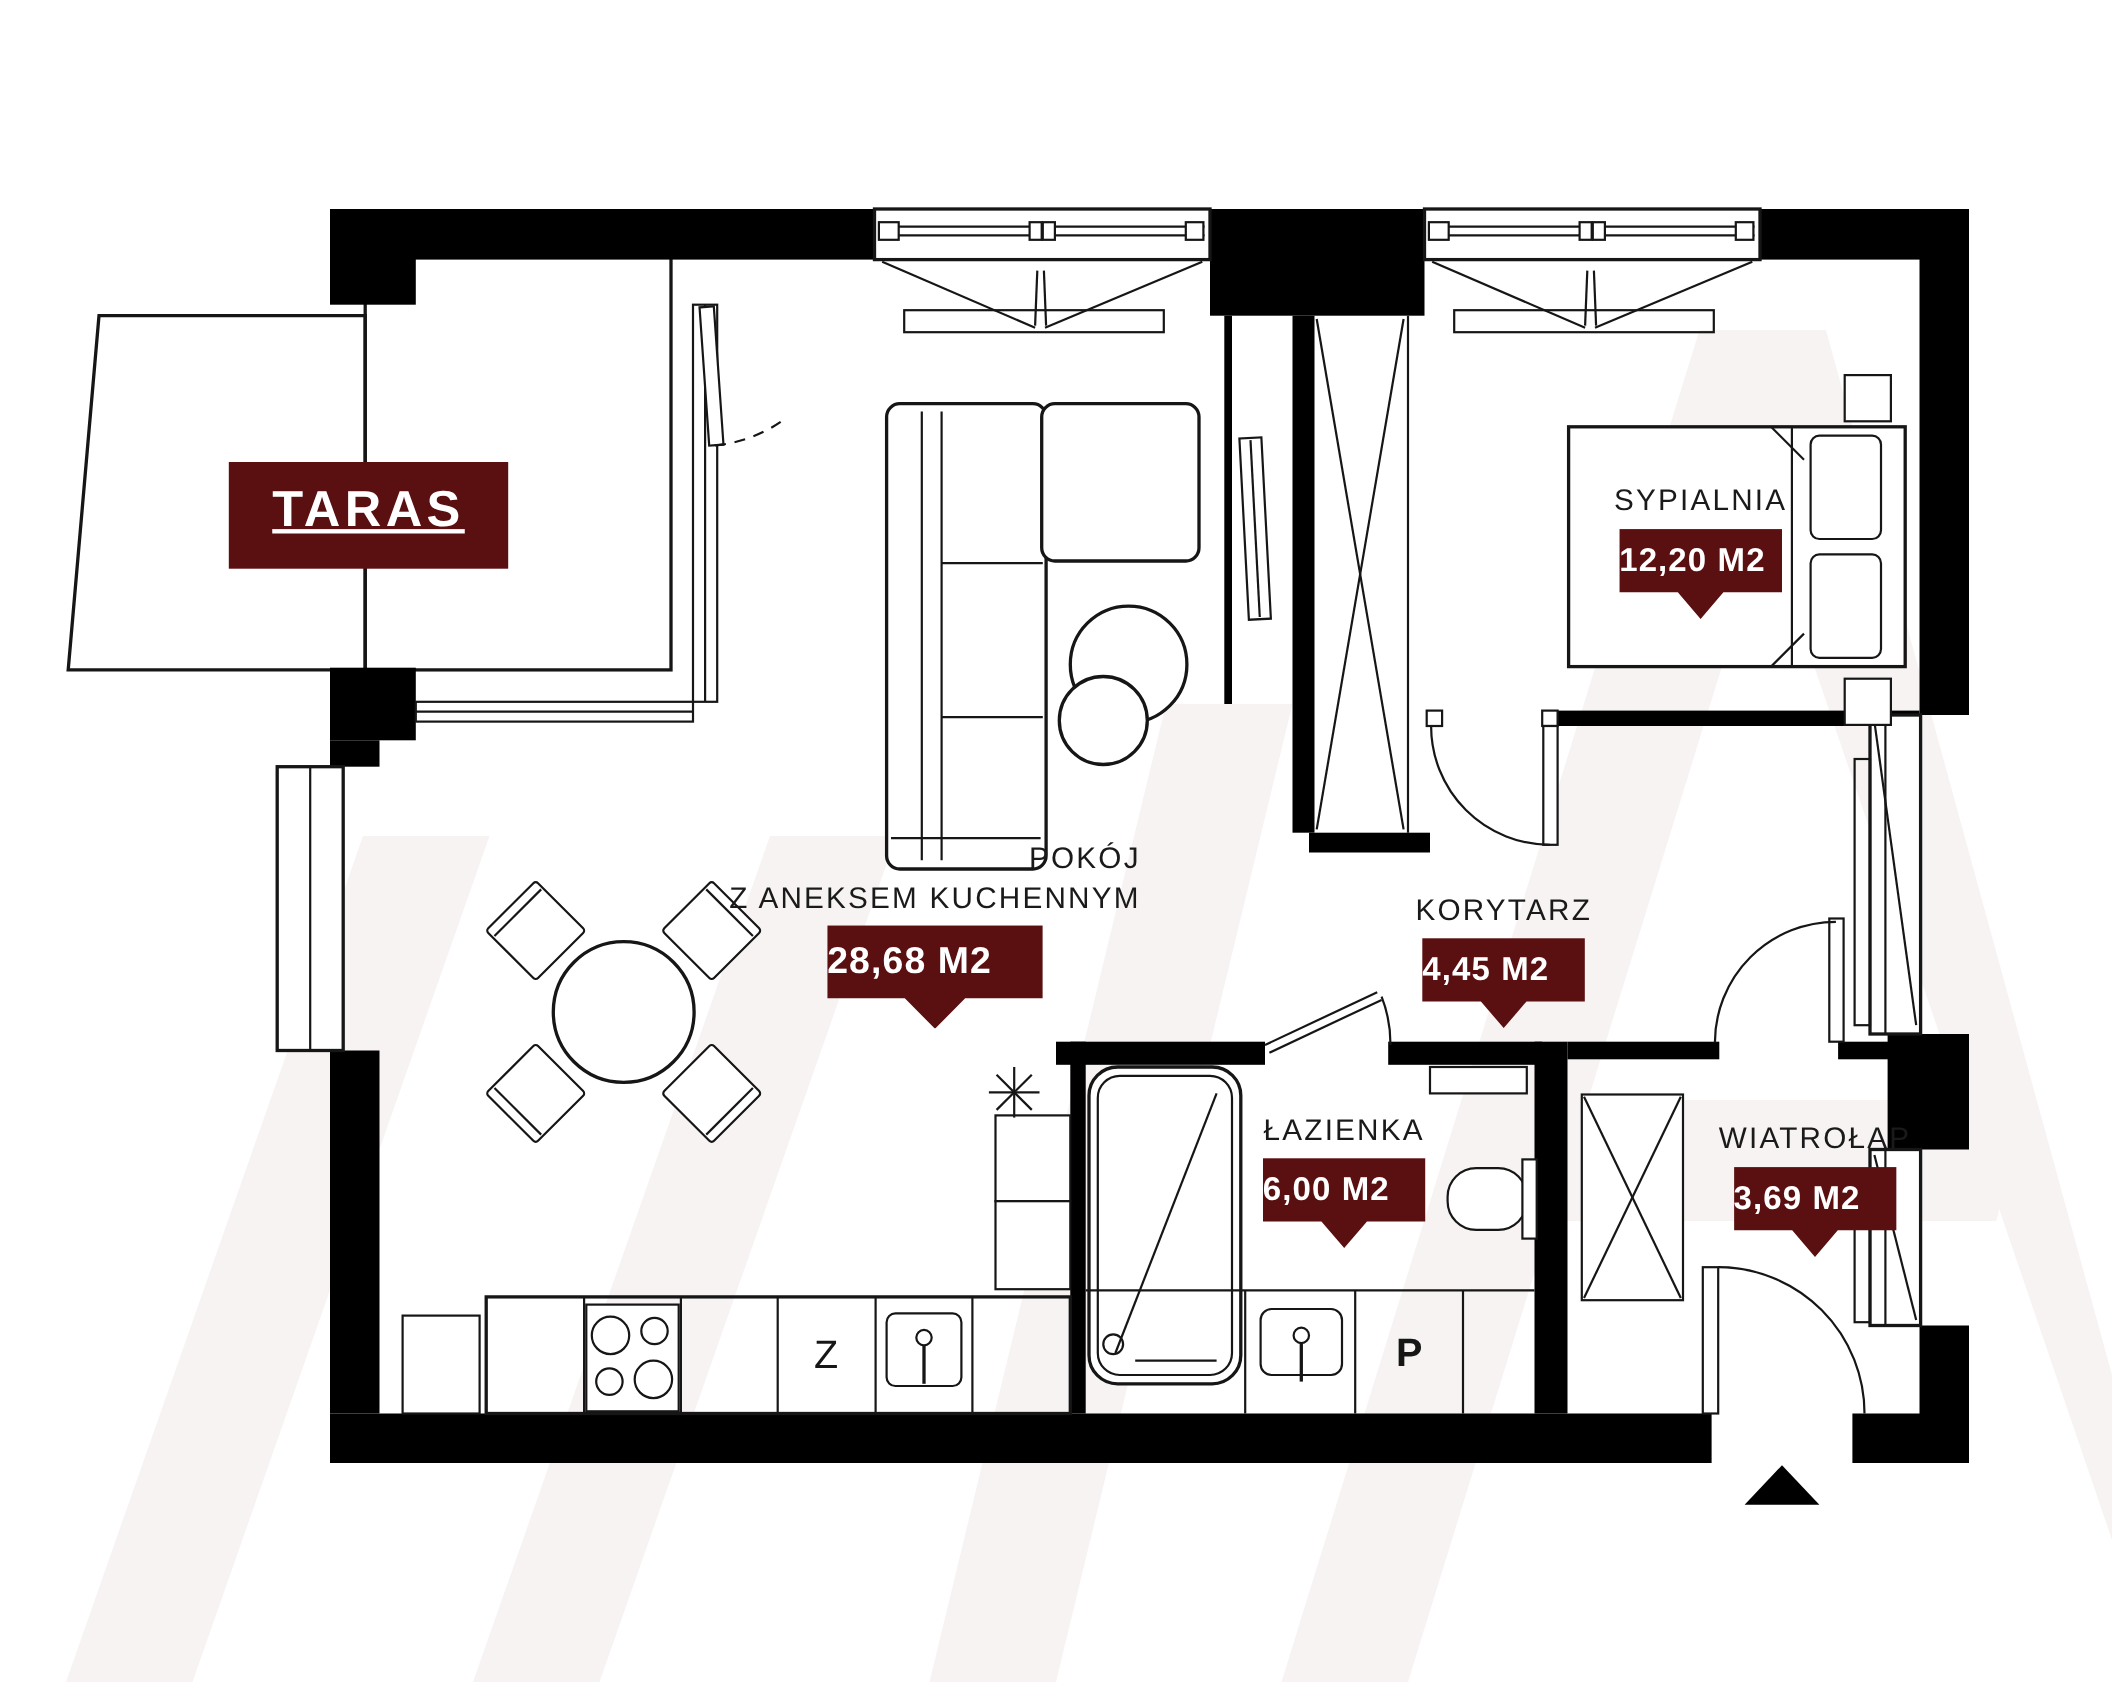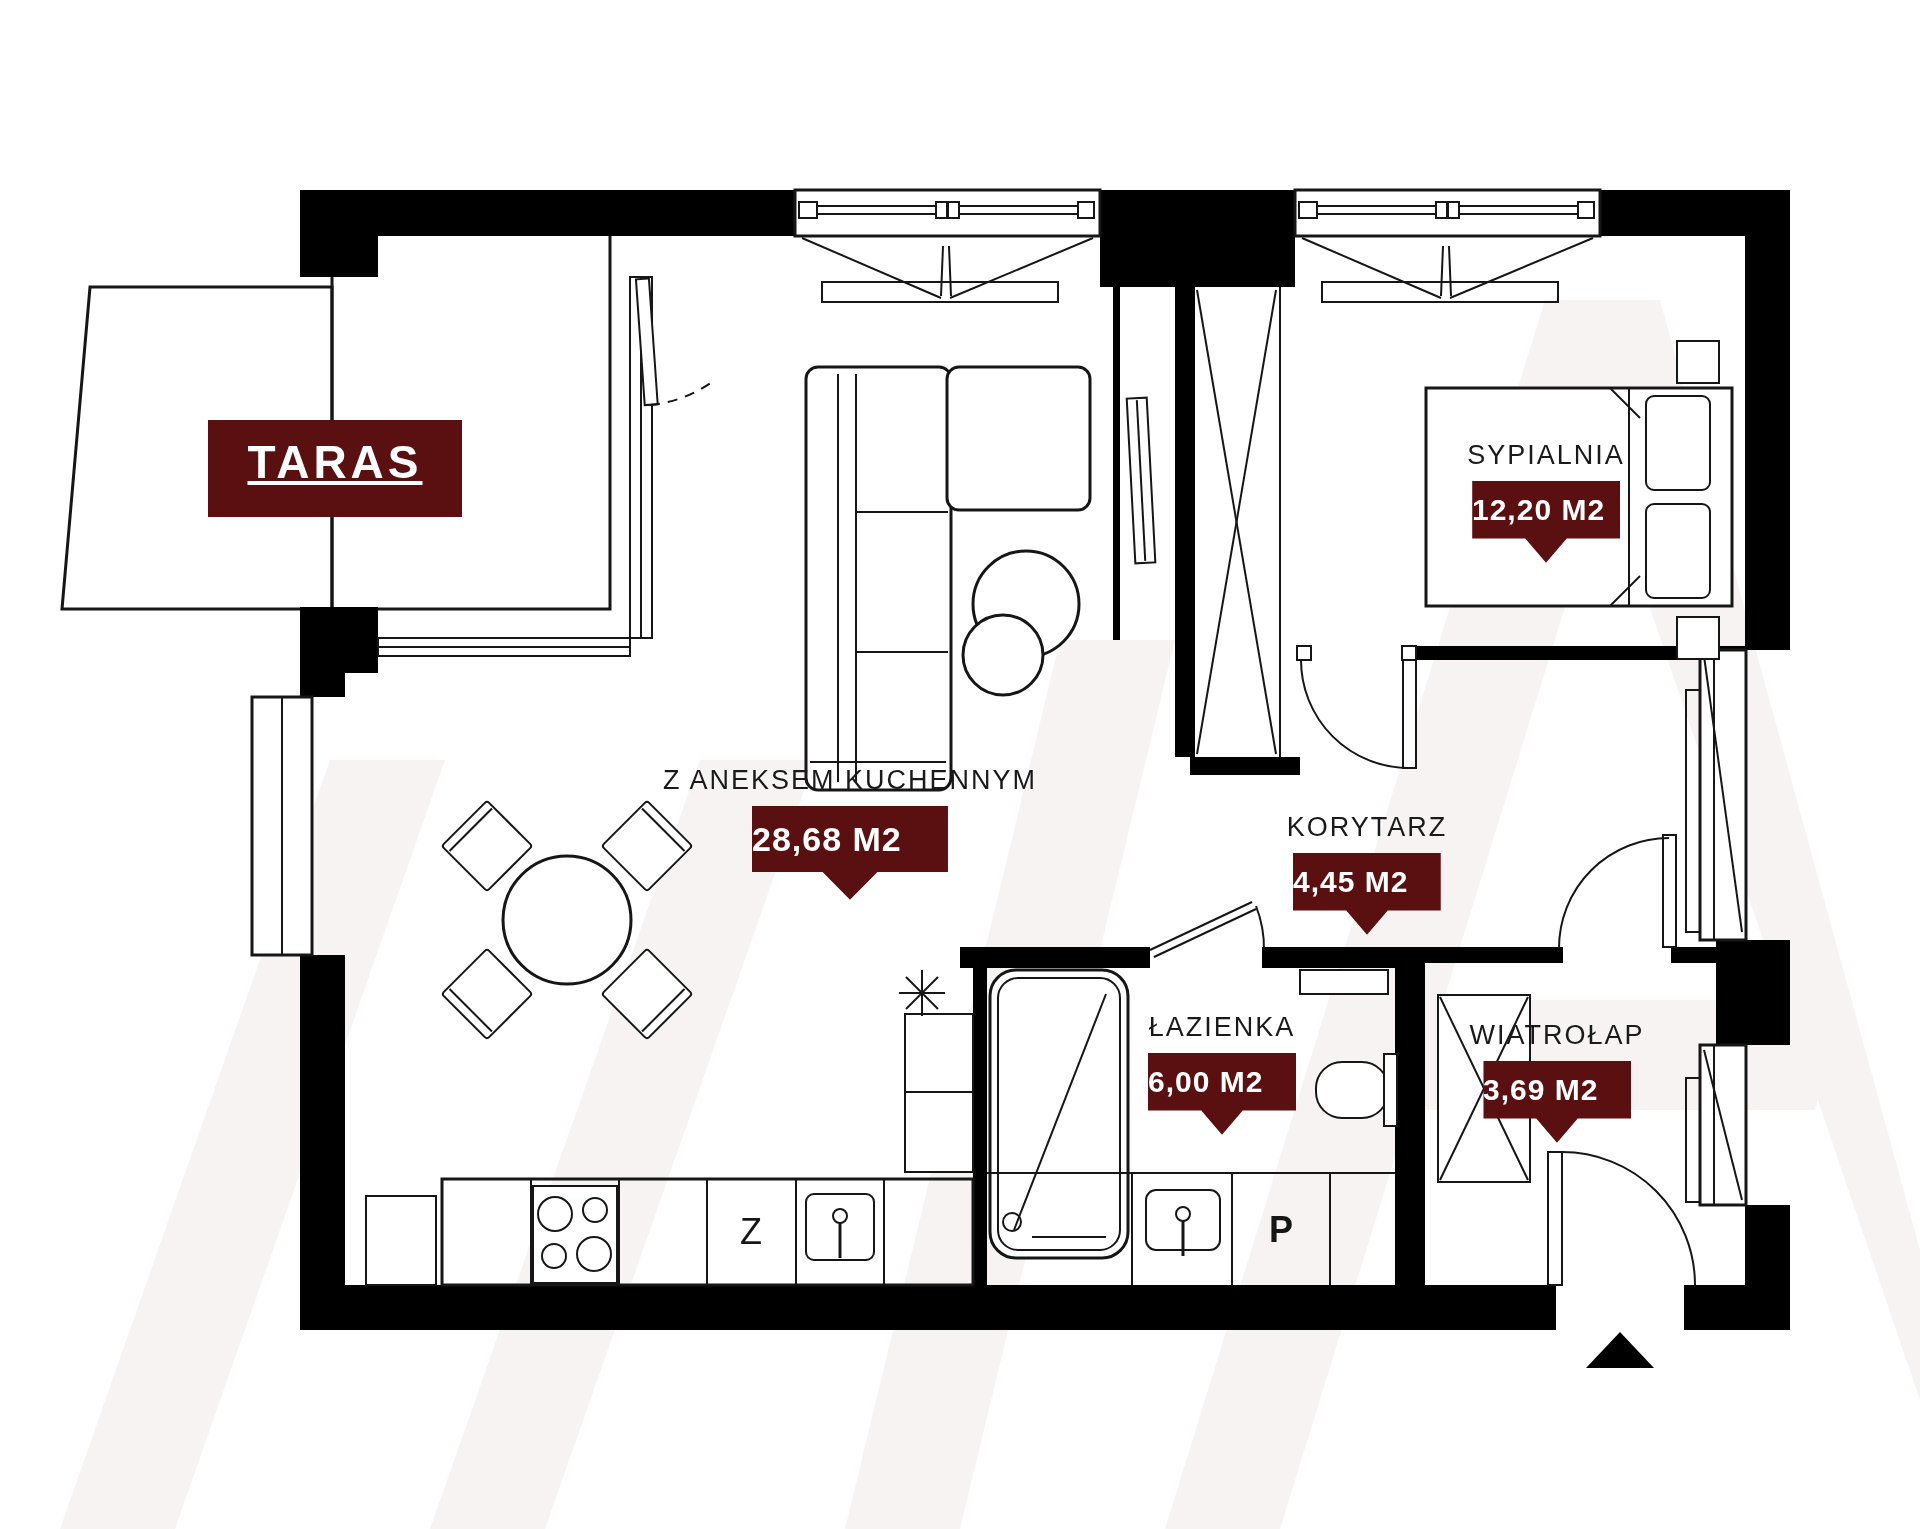--- a/index.html
+++ b/index.html
@@ -270,20 +270,21 @@
     <rect class="wh2" x="1384" y="1054" width="13" height="72"></rect>
   </g>
   <rect class="wh2" x="1300" y="970" width="88" height="24"></rect>
 
 </svg>
 
   <div class="taras-box">TARAS</div>
 
   <div class="room-label" style="left:850px;top:763px;">
     <div class="room-name">
+      <div>POKÓJ</div>
       <div>Z ANEKSEM KUCHENNYM</div>
     </div>
     <div class="badge big">28,68 M2</div>
   </div>
 
   <div class="room-label" style="left:1546px;top:438px;">
     <div class="room-name">
       <div>SYPIALNIA</div>
     </div>
     <div class="badge">12,20 M2</div>
@@ -296,20 +297,20 @@
     <div class="badge">4,45 M2</div>
   </div>
 
   <div class="room-label" style="left:1222px;top:1010px;">
     <div class="room-name">
       <div>ŁAZIENKA</div>
     </div>
     <div class="badge">6,00 M2</div>
   </div>
 
-  <div class="room-label" style="left:1557px;top:1018px;">
+  <div class="room-label" style="left:1650px;top:1018px;">
     <div class="room-name">
       <div>WIATROŁAP</div>
     </div>
     <div class="badge">3,69 M2</div>
   </div>
 
 </div>
 
 </body></html>

